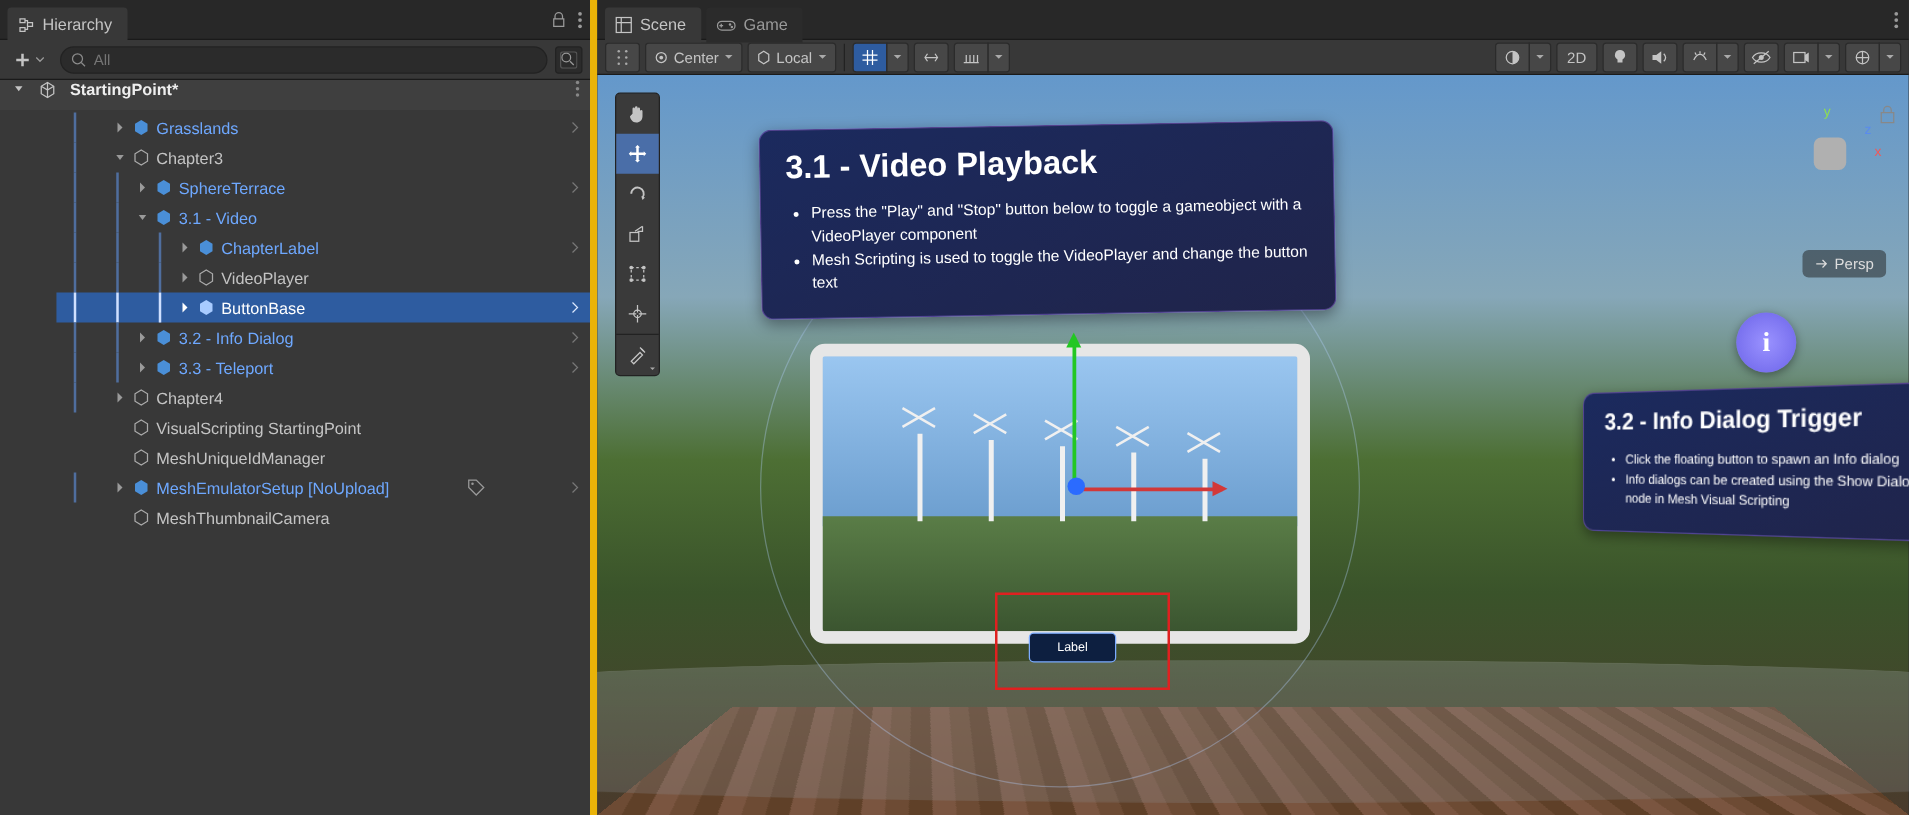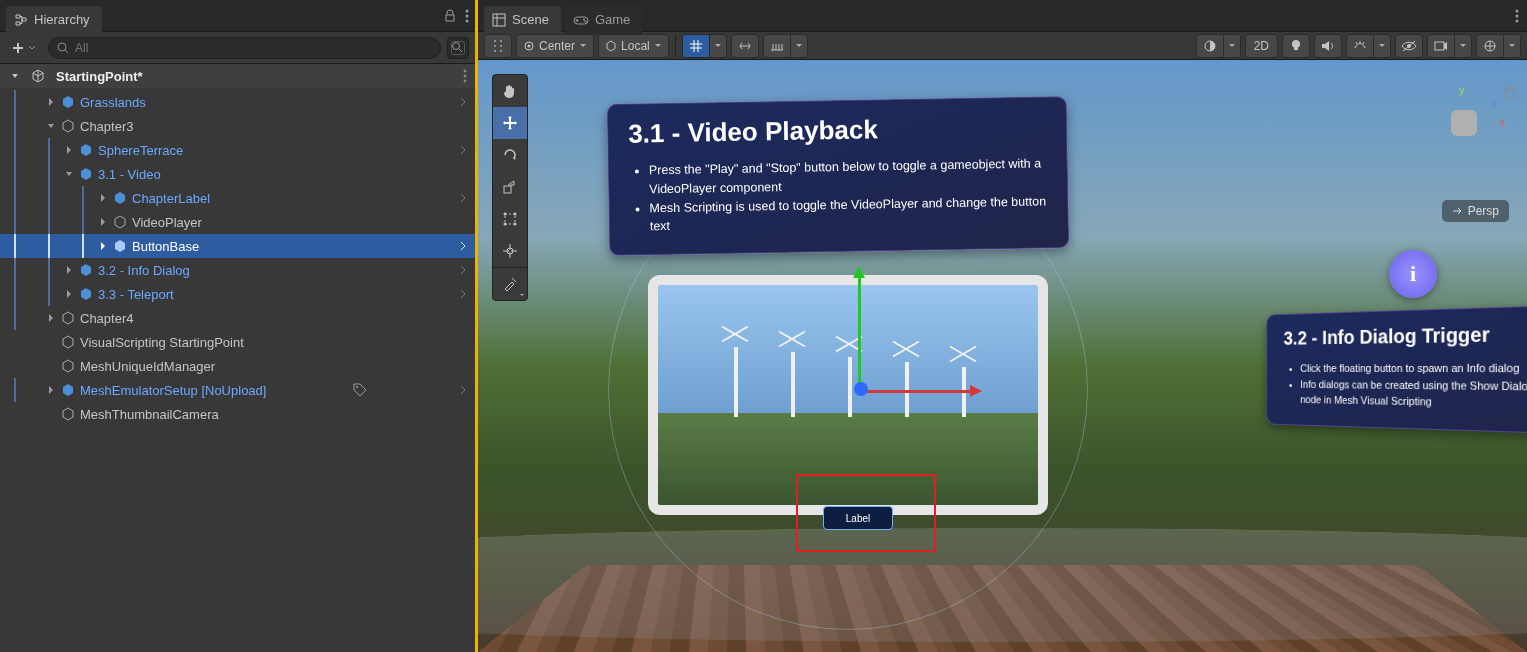--- a/index.html
+++ b/index.html
@@ -10,21 +10,21 @@
     width: 1527px;
     height: 652px;
     overflow: hidden;
     display: flex;
     font-size: 13px;
   }
   
   .hierarchy {
     width: 478px;
     background: #383838;
-    border-right: 3px solid #eab308;
+    border-right: 6px solid #eab308;
     display: flex;
     flex-direction: column;
   }
   .panel-tab-bar {
     height: 32px;
     background: #282828;
     display: flex;
     align-items: center;
     padding: 0 6px;
     border-bottom: 1px solid #1a1a1a;
@@ -65,39 +65,39 @@
     gap: 6px;
     color: #8a8a8a;
   }
   .search input {
     flex:1; background:transparent;border:none;outline:none;color:#c4c4c4;font-size:12px;
   }
   .square-btn {
     width:22px;height:22px;display:flex;align-items:center;justify-content:center;
     border:1px solid #222;border-radius:3px;background:#2b2b2b;
   }
-  .tree { flex:1; overflow:auto; padding-top:2px; }
+  .tree { flex:1; overflow:auto; padding-top:2px;margin-left:45px; }
   .tree-row {
     height: 24px;
     display:flex;align-items:center;
     position:relative;
     padding-right: 8px;
   }
   .tree-row.selected { background:#2e5ca0; color:#fff; }
   .arrow {
     width: 14px; height:14px; display:inline-flex;align-items:center;justify-content:center;
     color:#a0a0a0; margin-right:2px;
   }
   .cube { width:16px;height:16px;margin-right:4px;display:inline-flex;align-items:center;justify-content:center;}
   .cube svg { overflow:visible; }
   .label { white-space:nowrap; }
   .accent .label { color:#6ea8ff; }
   .chev { margin-left:auto;color:#777; }
   .top-controls {
-    height: 24px; display:flex;align-items:center;padding-left:8px;gap:6px;
+    height: 24px; display:flex;padding-left:8px;gap:6px;
   }
   .top-controls .menu-dots { margin-left:auto;padding-right:8px;color:#888; }
   
   .right {
     flex:1;
     background:#2b2b2b;
     display:flex;flex-direction:column;
     position:relative;
   }
   .right .panel-tab-bar { padding-right:8px;text-align:right; }

